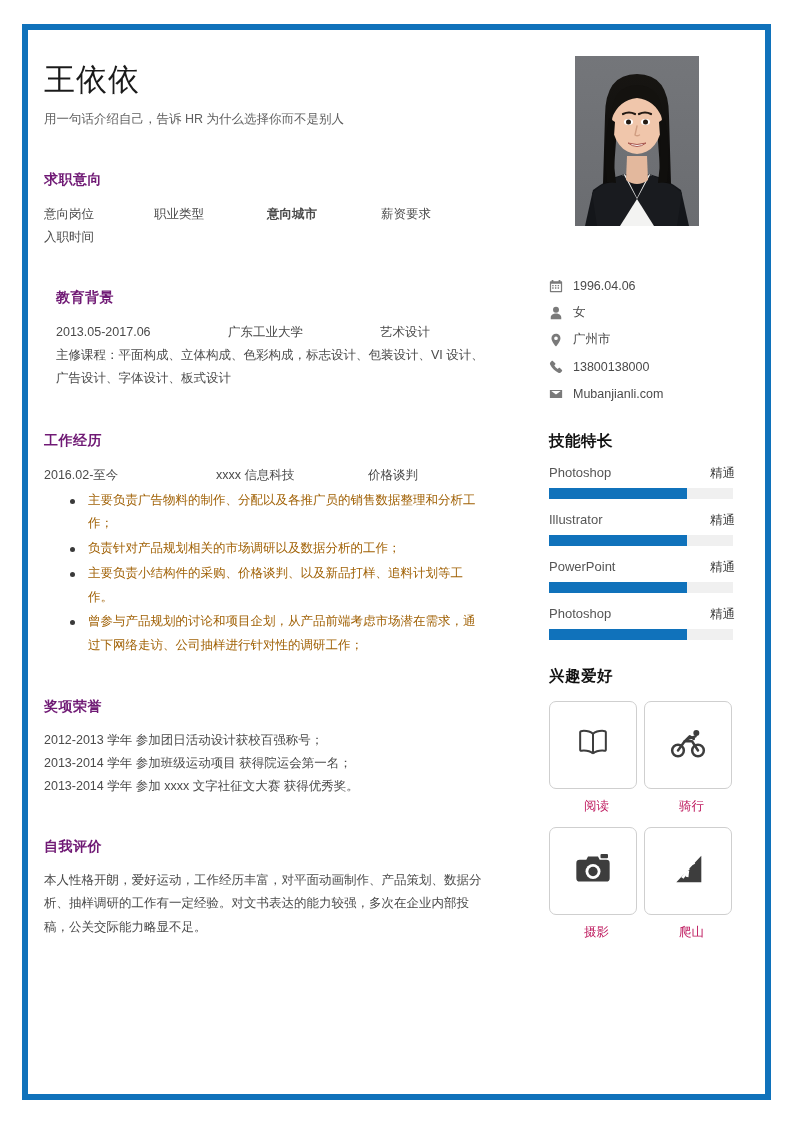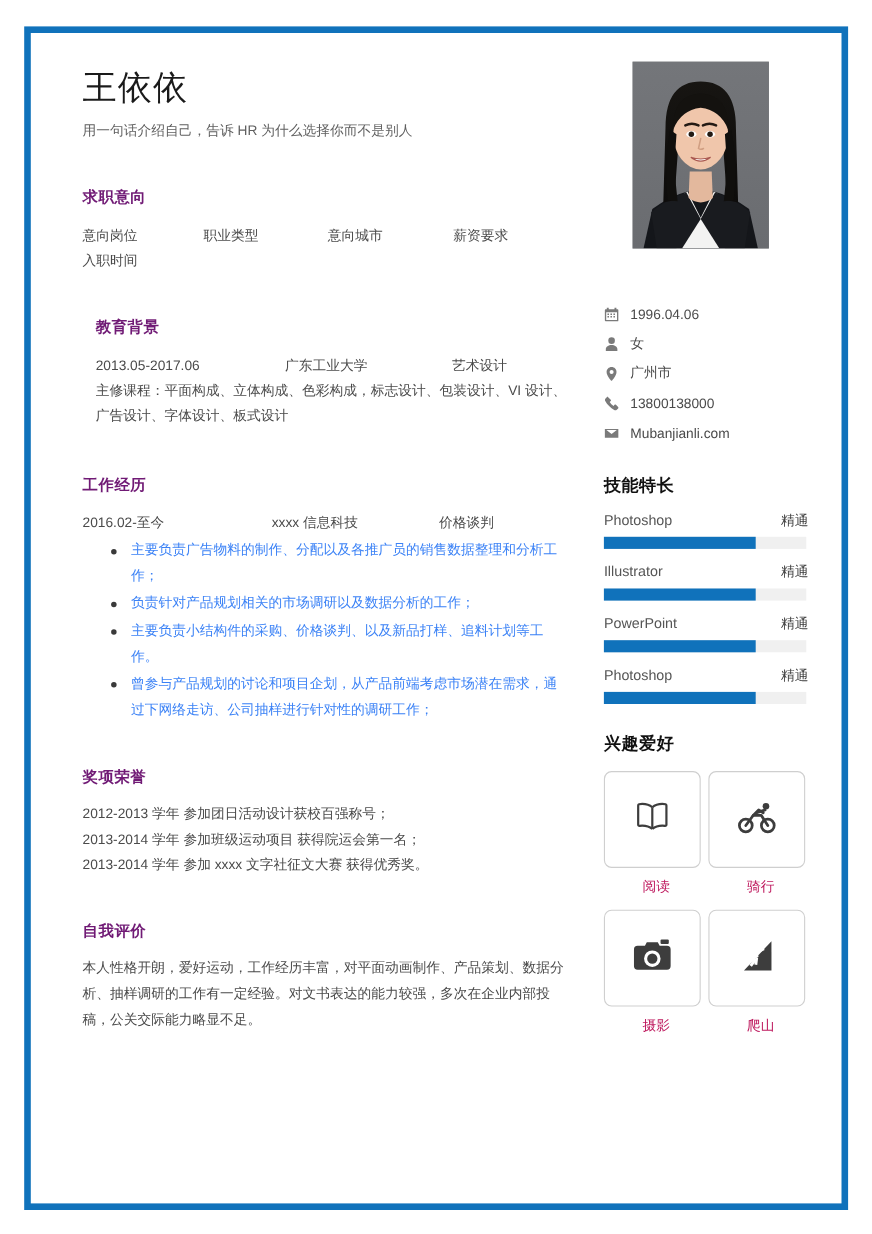--- a/index.html
+++ b/index.html
@@ -30,21 +30,21 @@
     left: 0; top: 0;
     width: 737px;
     height: 1064px;
     box-sizing: border-box;
     padding: 0;
   }
 
   
   .col-main {
     position: absolute;
-    left: 47px;
+    left: 16px;
     top: 0;
     width: 440px;
   }
   .col-side {
     position: absolute;
     left: 521px;
     top: 0;
     width: 186px;
   }
 
@@ -107,21 +107,21 @@
 
   
   ul.bullets {
     margin: 2px 0 0 0;
     padding-left: 26px;
     list-style: none;
   }
   ul.bullets li {
     position: relative;
     font-size: 12.5px;
-    color: #3b82f6;
+    color: #a16207;
     line-height: 1.9;
     padding-left: 18px;
     margin-bottom: 1px;
     font-family: Liberation Serif, serif;
   }
   ul.bullets li::before {
     content: "";
     position: absolute;
     left: 0;
     top: 10px;
@@ -226,21 +226,21 @@
   <div class="inner">
 
     <div class="col-main">
 
       <div class="name">王依依</div>
       <div class="tagline">用一句话介绍自己，告诉 HR 为什么选择你而不是别人</div>
 
       <div style="margin-top:42px;">
         <div class="sec-h">求职意向</div>
         <div class="meta-row" style="margin-top:14px;">
-          <span style="width:110px;">意向岗位</span><span style="width:113px;">职业类型</span><span style="width:114px;">意向城市</span><span>薪资要求</span>
+          <span style="width:110px;">意向岗位</span><span style="width:113px;">职业类型</span><span style="width:114px;font-weight:bold;">意向城市</span><span>薪资要求</span>
         </div>
         <div class="meta-row">入职时间</div>
       </div>
 
       <div style="margin-top:40px;margin-left:12px;">
         <div class="sec-h">教育背景</div>
         <div class="entry-line" style="margin-top:14px;">
           <span class="e-date">2013.05-2017.06</span>
           <span class="e-org">广东工业大学</span>
           <span class="e-role">艺术设计</span>

